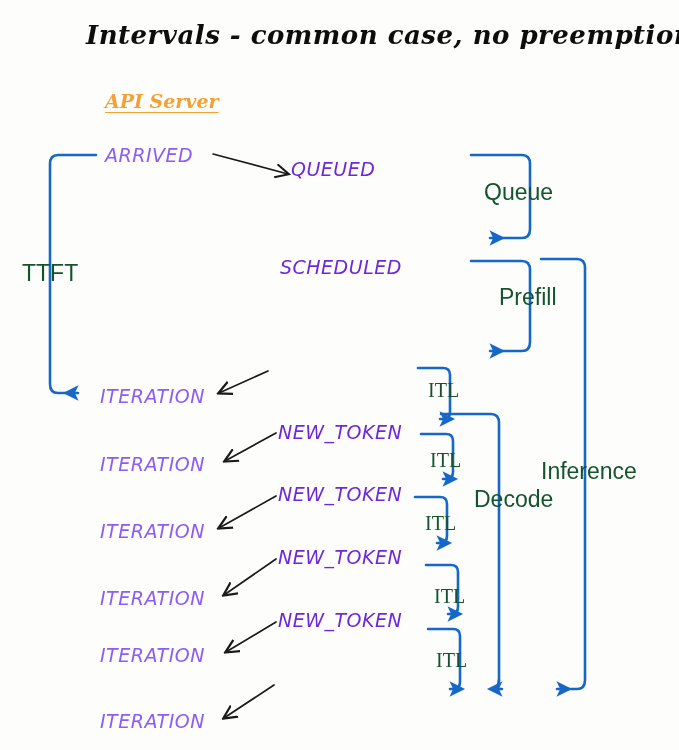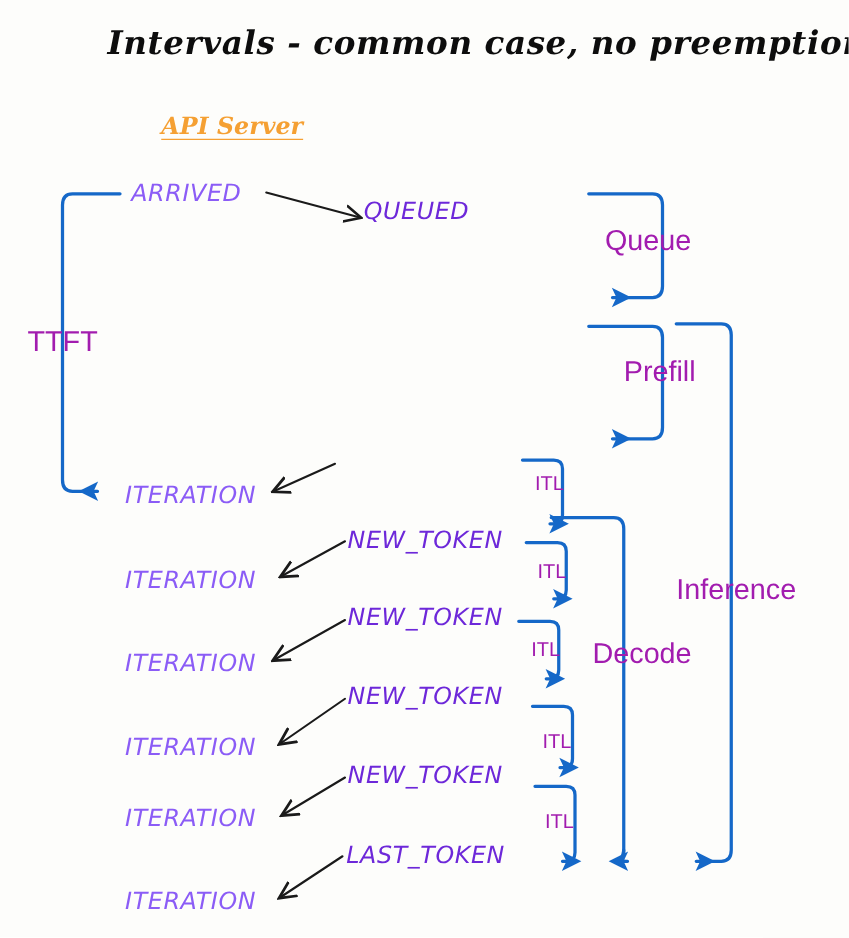--- a/index.html
+++ b/index.html
@@ -38,43 +38,42 @@
     color: #0d0d0d;
   }
   
   .colhead {
     font-family: "DejaVu Serif", serif;
     font-style: italic;
     font-weight: bold;
     font-size: 19px;
     text-decoration: underline;
     text-underline-offset: 4px;
-    margin-left: 24px;
   }
   .colhead.api   { color: #F5A033; }
   .colhead.engine{ color: #E8191A; }
 
   
   .state {
     font-family: "DejaVu Sans", sans-serif;
     font-style: italic;
     font-size: 19px;
     letter-spacing: 0.5px;
   }
   .state.api    { color: #8b5cf6; }
   .state.engine { color: #6d28d9; }
 
   
   .interval {
     font-family: "Liberation Sans", sans-serif;
     font-size: 23px;
-    color: #a21caf;
+    color: #14532d;
     letter-spacing: 0px;
   }
-  .interval.small { font-size: 16px; }
+  .interval.small { font-size: 20px; font-family: Liberation Serif, serif; }
 </style>
 </head>
 <body>
 
 <div id="canvas">
 
   <svg class="layer" viewBox="0 0 679 750">
     <defs>
       <marker id="blkArrowR" markerWidth="9" markerHeight="9" refX="7.4" refY="4.5" orient="auto" markerUnits="strokeWidth">
         <path d="M0,0.6 L8,4.5 L0,8.4" fill="none" stroke="#1a1a1a" stroke-width="1.2"></path>
@@ -153,31 +152,31 @@
 
   <div class="lbl state api" style="left:105px; top:146px;">ARRIVED</div>
   <div class="lbl state api" style="left:100px; top:387px;">ITERATION</div>
   <div class="lbl state api" style="left:100px; top:455px;">ITERATION</div>
   <div class="lbl state api" style="left:100px; top:522px;">ITERATION</div>
   <div class="lbl state api" style="left:100px; top:589px;">ITERATION</div>
   <div class="lbl state api" style="left:100px; top:646px;">ITERATION</div>
   <div class="lbl state api" style="left:100px; top:712px;">ITERATION</div>
 
   <div class="lbl state engine" style="left:291px; top:160px;">QUEUED</div>
+  <div class="lbl state engine" style="left:280px; top:258px;">SCHEDULED</div>
   <div class="lbl state engine" style="left:278px; top:423px;">NEW_TOKEN</div>
   <div class="lbl state engine" style="left:278px; top:485px;">NEW_TOKEN</div>
   <div class="lbl state engine" style="left:278px; top:548px;">NEW_TOKEN</div>
   <div class="lbl state engine" style="left:278px; top:611px;">NEW_TOKEN</div>
-  <div class="lbl state engine" style="left:277px; top:675px;">LAST_TOKEN</div>
 
   <div class="lbl interval" style="left:22px; top:262px;">TTFT</div>
   <div class="lbl interval" style="left:484px; top:181px;">Queue</div>
   <div class="lbl interval" style="left:499px; top:286px;">Prefill</div>
   <div class="lbl interval" style="left:529px; top:460px;margin-left:12px;">Inference</div>
-  <div class="lbl interval" style="left:474px; top:511px;">Decode</div>
+  <div class="lbl interval" style="left:474px; top:488px;">Decode</div>
 
   <div class="lbl interval small" style="left:428px; top:380px;">ITL</div>
   <div class="lbl interval small" style="left:430px; top:450px;">ITL</div>
   <div class="lbl interval small" style="left:425px; top:513px;">ITL</div>
   <div class="lbl interval small" style="left:434px; top:586px;">ITL</div>
   <div class="lbl interval small" style="left:436px; top:650px;">ITL</div>
 
 </div>
 
 </body></html>

